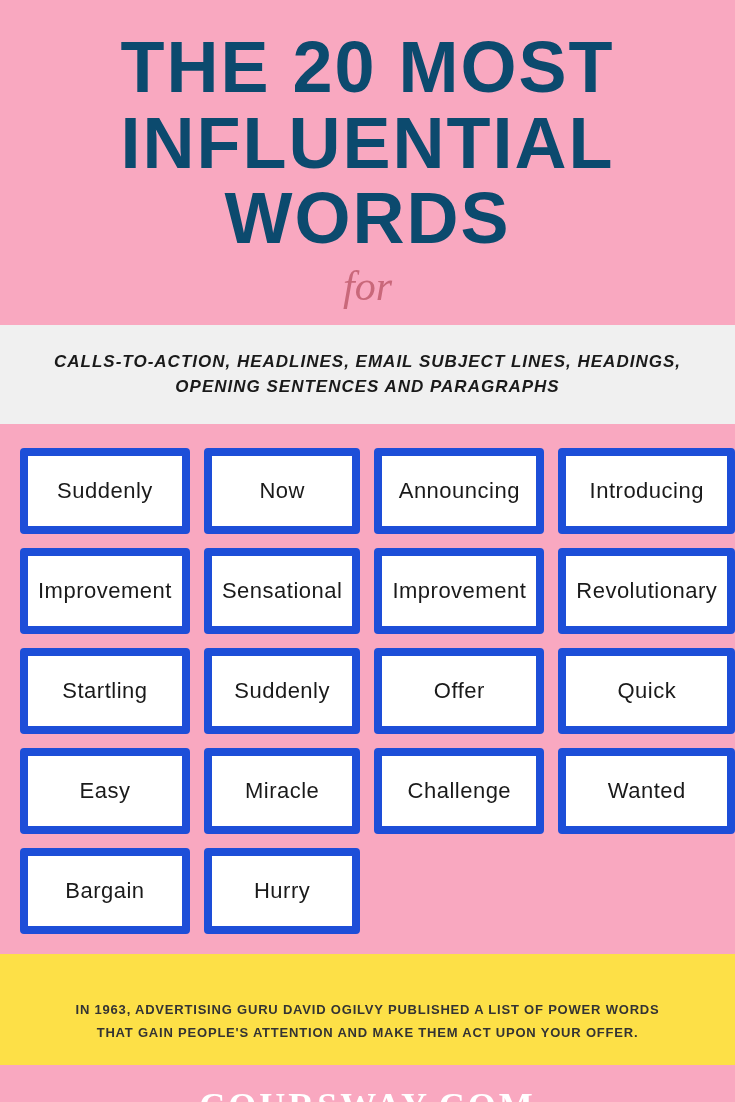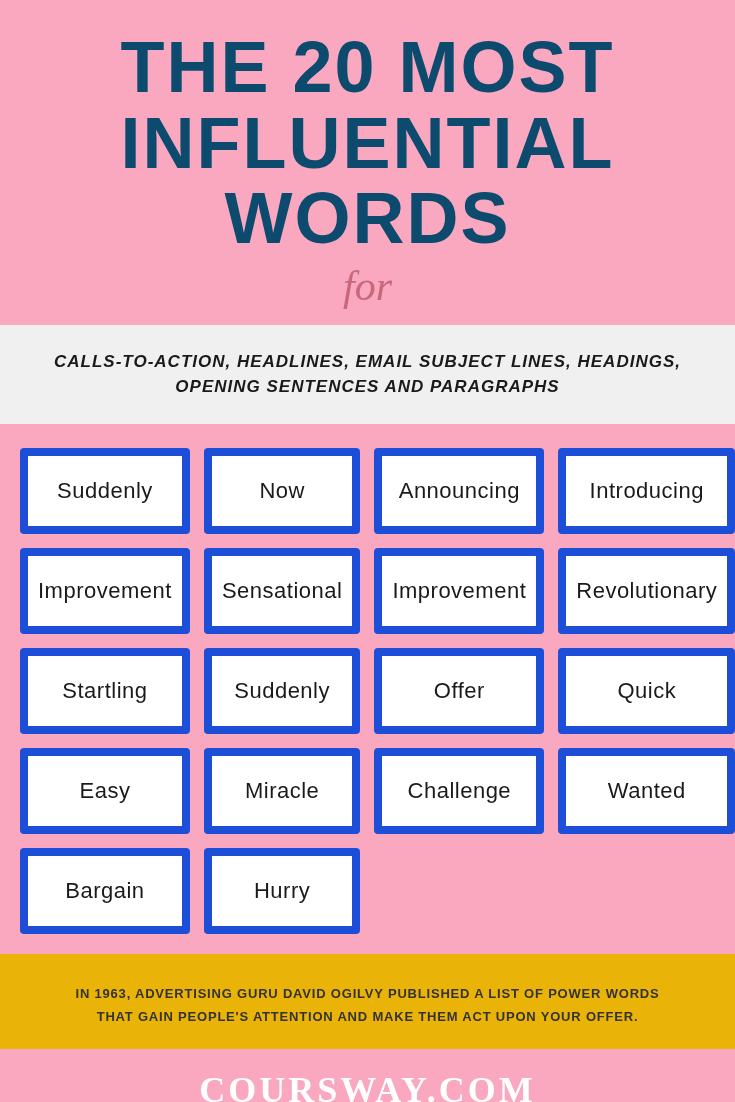--- a/index.html
+++ b/index.html
@@ -70,22 +70,22 @@
       border-radius: 4px;
       padding: 22px 10px;
       text-align: center;
       font-size: 22px;
       font-weight: 400;
       color: #1a1a1a;
       letter-spacing: 0.5px;
     }
 
     .footer-section {
-      background: #eab308;
-      padding: 28px 60px 20px 60px;
+      background: #fde047;
+      padding: 44px 60px 20px 60px;
       text-align: center;
     }
 
     .footer-text {
       font-size: 13px;
       font-weight: 600;
       color: #333;
       text-transform: uppercase;
       letter-spacing: 0.8px;
       line-height: 1.8;

